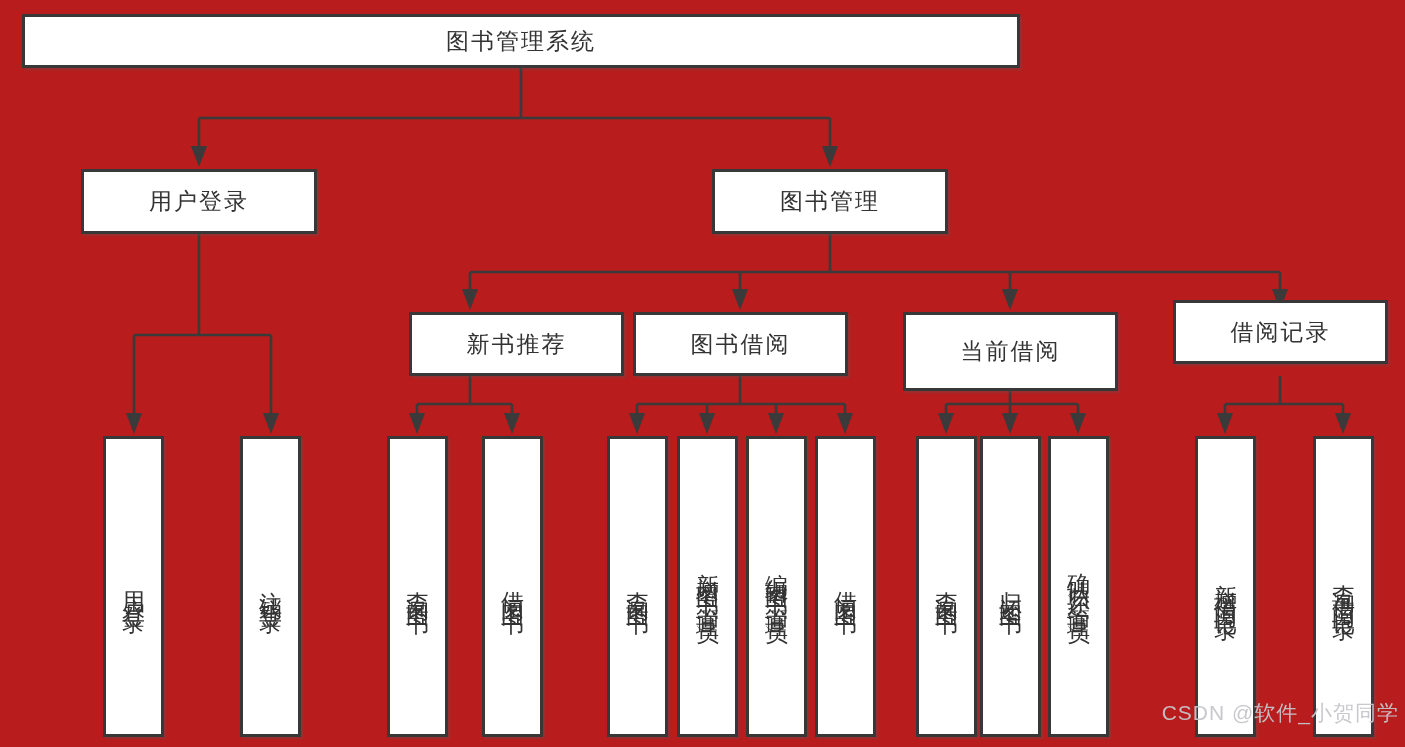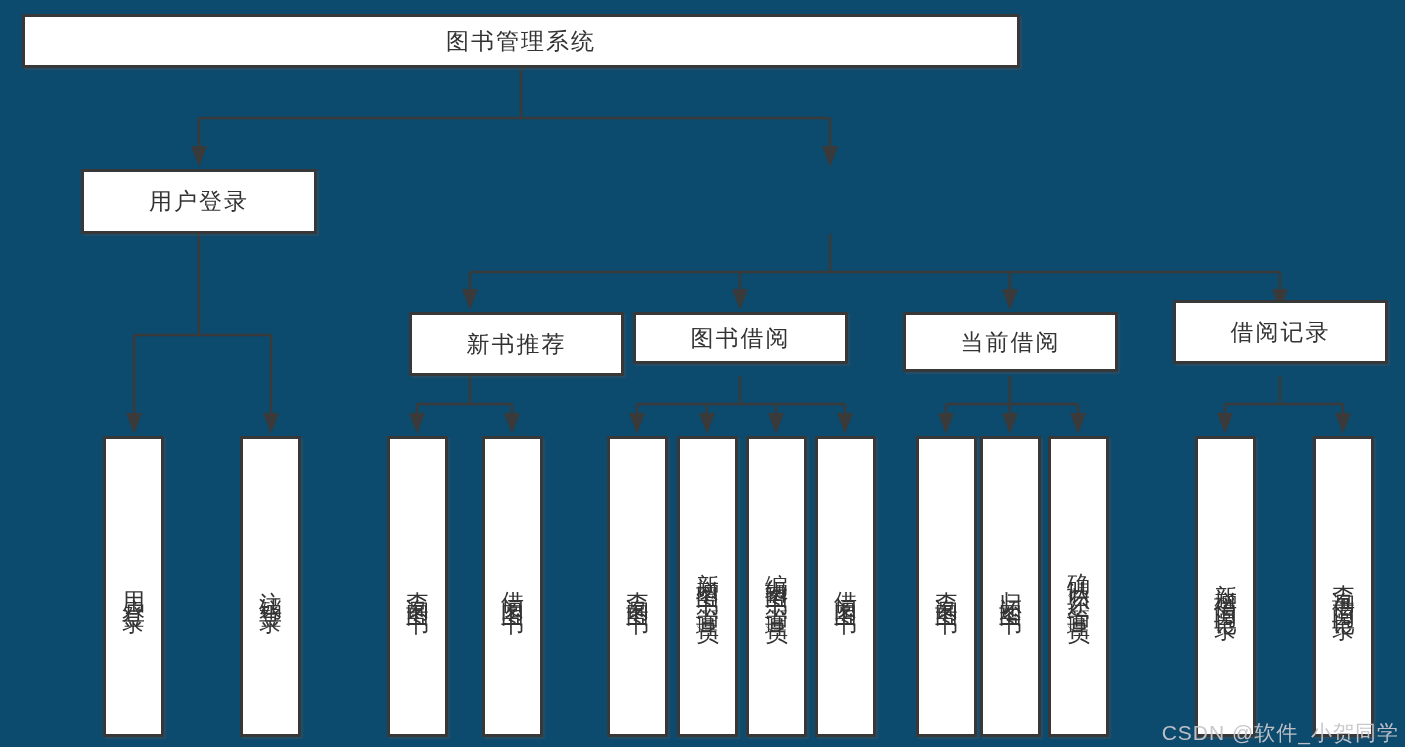--- a/index.html
+++ b/index.html
@@ -4,21 +4,21 @@
 <style>
   html, body {
     margin: 0;
     padding: 0;
     background: #ffffff;
   }
   .stage {
     position: relative;
     width: 1405px;
     height: 747px;
-    background: #0c4a6e;
+    background: #b91c1c;
     font-family: "Liberation Sans", sans-serif;
     overflow: hidden;
   }
   .connectors {
     position: absolute;
     left: 0;
     top: 0;
     width: 1405px;
     height: 747px;
     pointer-events: none;
@@ -48,21 +48,21 @@
     writing-mode: vertical-rl;
     text-orientation: mixed;
     font-size: 23px;
     letter-spacing: 7px;
     line-height: 1;
     white-space: nowrap;
   }
   .watermark {
     position: absolute;
     right: 6px;
-    bottom: 0;
+    bottom: 20px;
     font-size: 21px;
     color: rgba(197,197,202,0.95);
     letter-spacing: 1px;
     white-space: nowrap;
   }
 </style>
 </head>
 <body>
 
 <div class="stage">
@@ -99,28 +99,31 @@
     </g>
   </svg>
 
   <div class="box hbox" style="left:22px; top:14px; width:998px; height:54px;">
     <span>图书管理系统</span>
   </div>
 
   <div class="box hbox" style="left:81px; top:169px; width:236px; height:65px;">
     <span>用户登录</span>
   </div>
+  <div class="box hbox" style="left:712px; top:169px; width:236px; height:65px;">
+    <span>图书管理</span>
+  </div>
 
   <div class="box hbox" style="left:363px; top:312px; width:215px; height:64px;margin-left:46px;">
     <span>新书推荐</span>
   </div>
-  <div class="box hbox" style="left:633px; top:312px; width:215px; height:52px;">
+  <div class="box hbox" style="left:633px; top:312px; width:215px; height:64px;">
     <span>图书借阅</span>
   </div>
-  <div class="box hbox" style="left:903px; top:312px; width:215px; height:60px;">
+  <div class="box hbox" style="left:903px; top:312px; width:215px; height:79px;">
     <span>当前借阅</span>
   </div>
   <div class="box hbox" style="left:1173px; top:300px; width:215px; height:64px;">
     <span>借阅记录</span>
   </div>
 
   <div class="box vbox" style="left:103px;">
     <span>用户登录</span>
   </div>
   <div class="box vbox" style="left:240px;">

